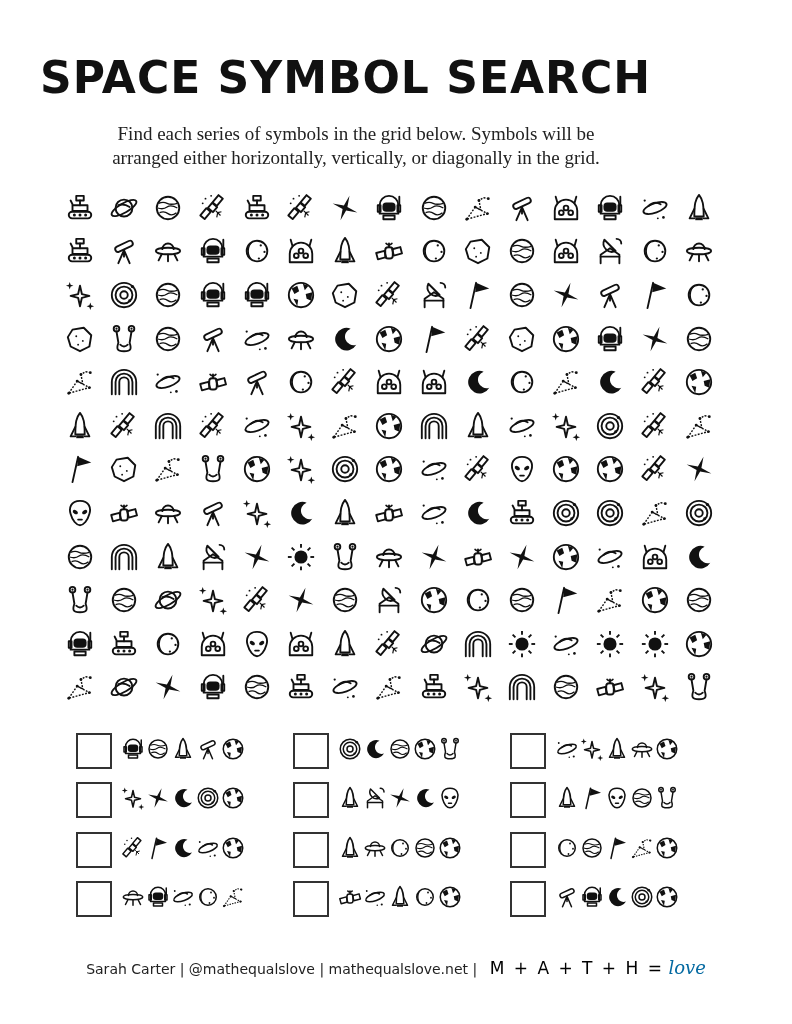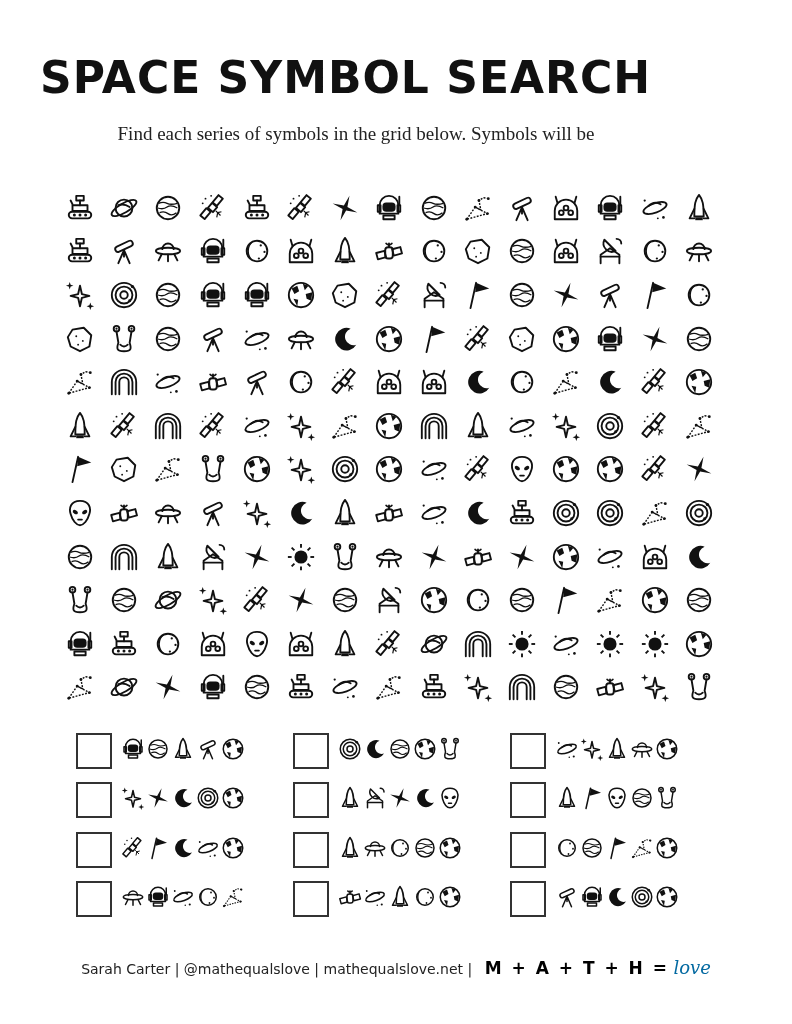--- a/index.html
+++ b/index.html
@@ -8,29 +8,30 @@
   .instr { position:absolute; top:122px; left:0; width:668px; text-align:center; font-size:19px; line-height:24px; color:#222; font-family:Liberation Serif, serif;margin-left:22px; }
   .grid { position:absolute; top:186px; left:58px; width:672px; display:grid; grid-template-columns:repeat(15, 44.2px); grid-auto-rows:43.6px; }
   .cell { display:flex; align-items:center; justify-content:center; }
   .cell svg { width:30px; height:30px; }
   .key { position:absolute; top:726px; left:76px; width:660px; display:grid; grid-template-columns:217px 217px 217px; grid-auto-rows:49.5px; }
   .key-item { display:flex; align-items:center; }
   .box { width:36px; height:36px; border:2px solid #333; box-sizing:border-box; margin-right:9px; }
   .seq { display:flex; align-items:center; }
   .seq svg { width:24px; height:24px; margin-right:1px; }
   .footer { position:absolute; top:957px; left:0; width:792px; text-align:center; font-size:14px; color:#222; font-family:"DejaVu Sans", sans-serif; white-space:nowrap; }
-  .footer .brand { font-weight:700; font-size:17px; margin-left:8px; letter-spacing:2px; color:#000; }
+  .footer .brand { font-weight:400; font-size:17px; margin-left:8px; letter-spacing:2px; color:#000; }
   .footer .love { font-family:"DejaVu Serif", serif; font-style:italic; color:#0369a1; font-size:18px; }
 </style>
 </head>
 <body>
 
 <div class="title">SPACE SYMBOL SEARCH</div>
 <div class="instr">
   <div>Find each series of symbols in the grid below. Symbols will be</div>
+  <div>arranged either horizontally, vertically, or diagonally in the grid.</div>
 </div>
 
 <div class="grid" id="grid">
     <span class="cell">
       <svg viewBox="0 0 32 32">
         <rect x="12" y="3" width="8" height="5" stroke="#111" stroke-width="2" fill="none" stroke-linecap="round" stroke-linejoin="round"></rect>
         <line x1="16" y1="8" x2="16" y2="13" stroke="#111" stroke-width="2" fill="none" stroke-linecap="round" stroke-linejoin="round"></line>
         <rect x="8" y="13" width="16" height="6" stroke="#111" stroke-width="2" fill="none" stroke-linecap="round" stroke-linejoin="round"></rect>
         <rect x="4" y="20" width="24" height="7" rx="3.5" stroke="#111" stroke-width="2" fill="none" stroke-linecap="round" stroke-linejoin="round"></rect>
         <circle cx="10" cy="23.5" r="1.6" fill="#111"></circle>

